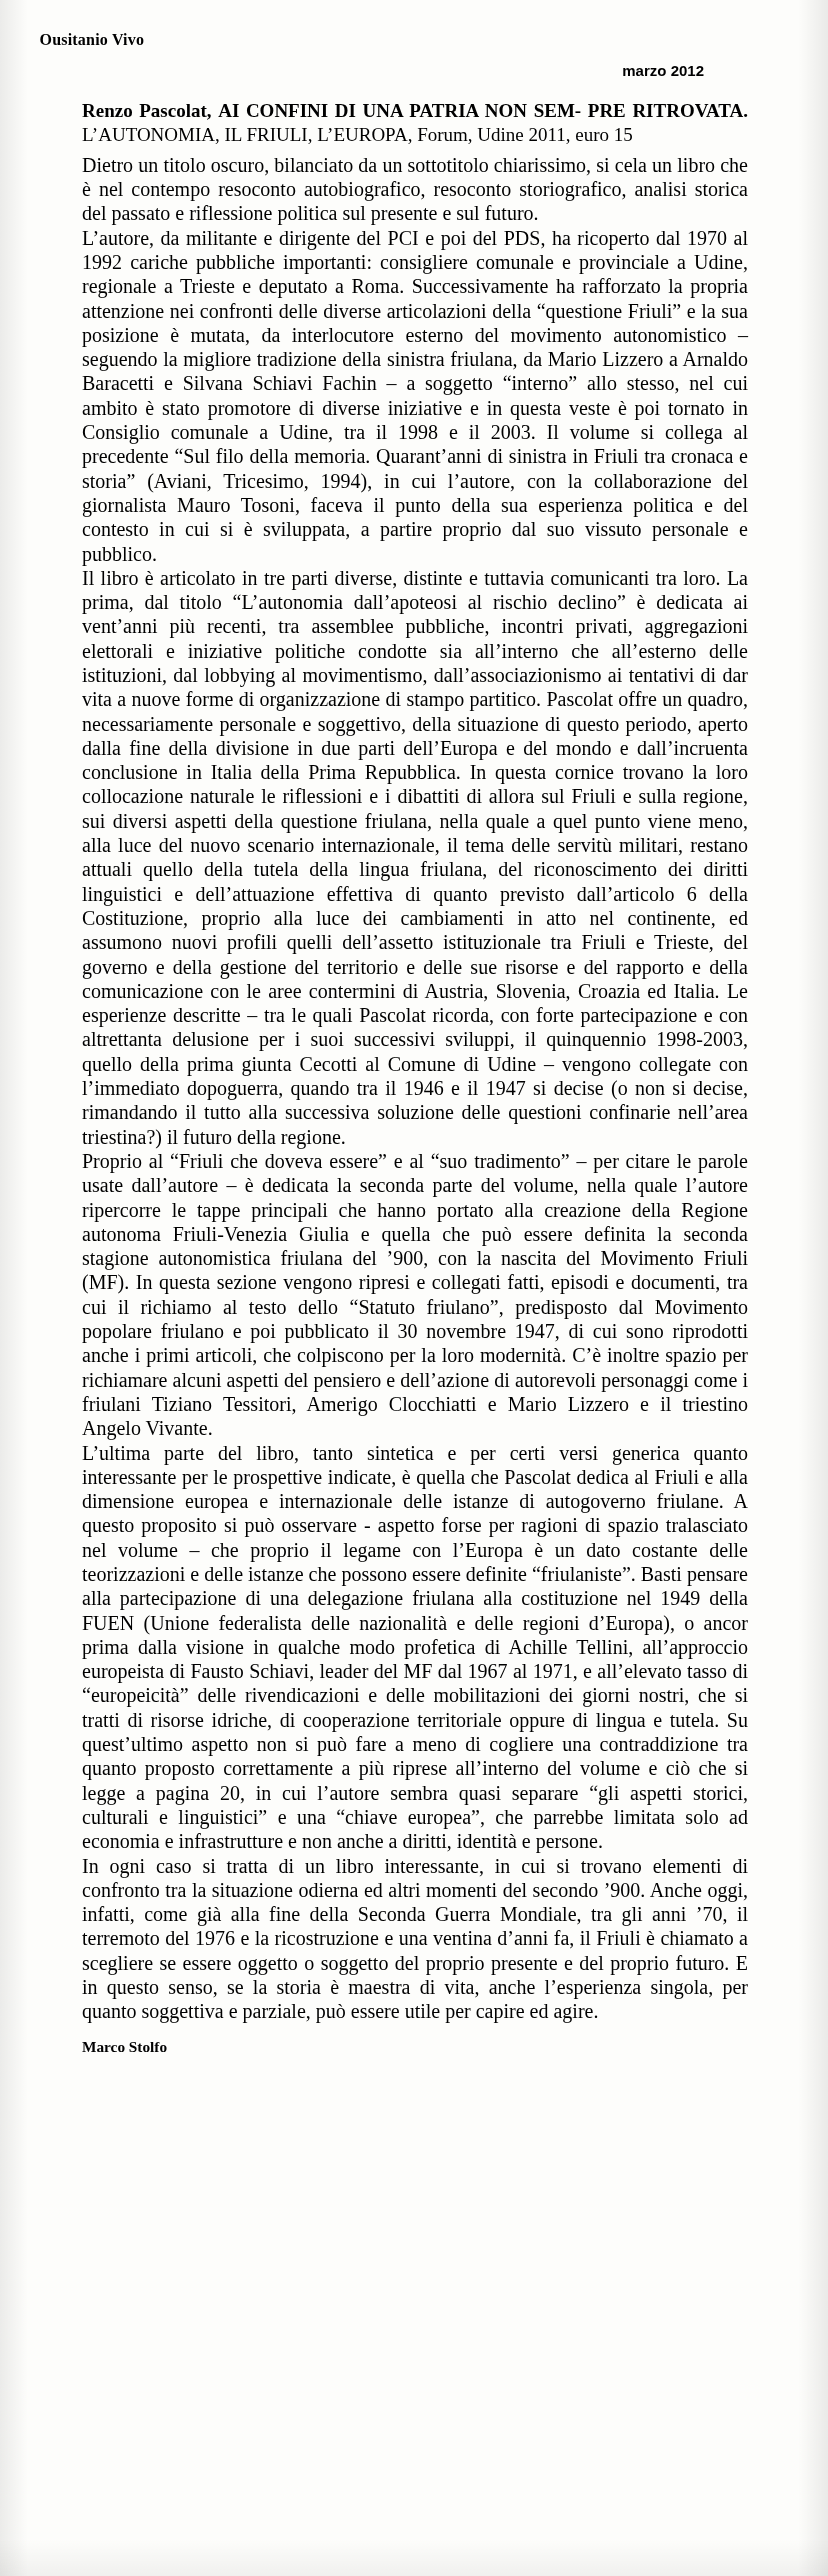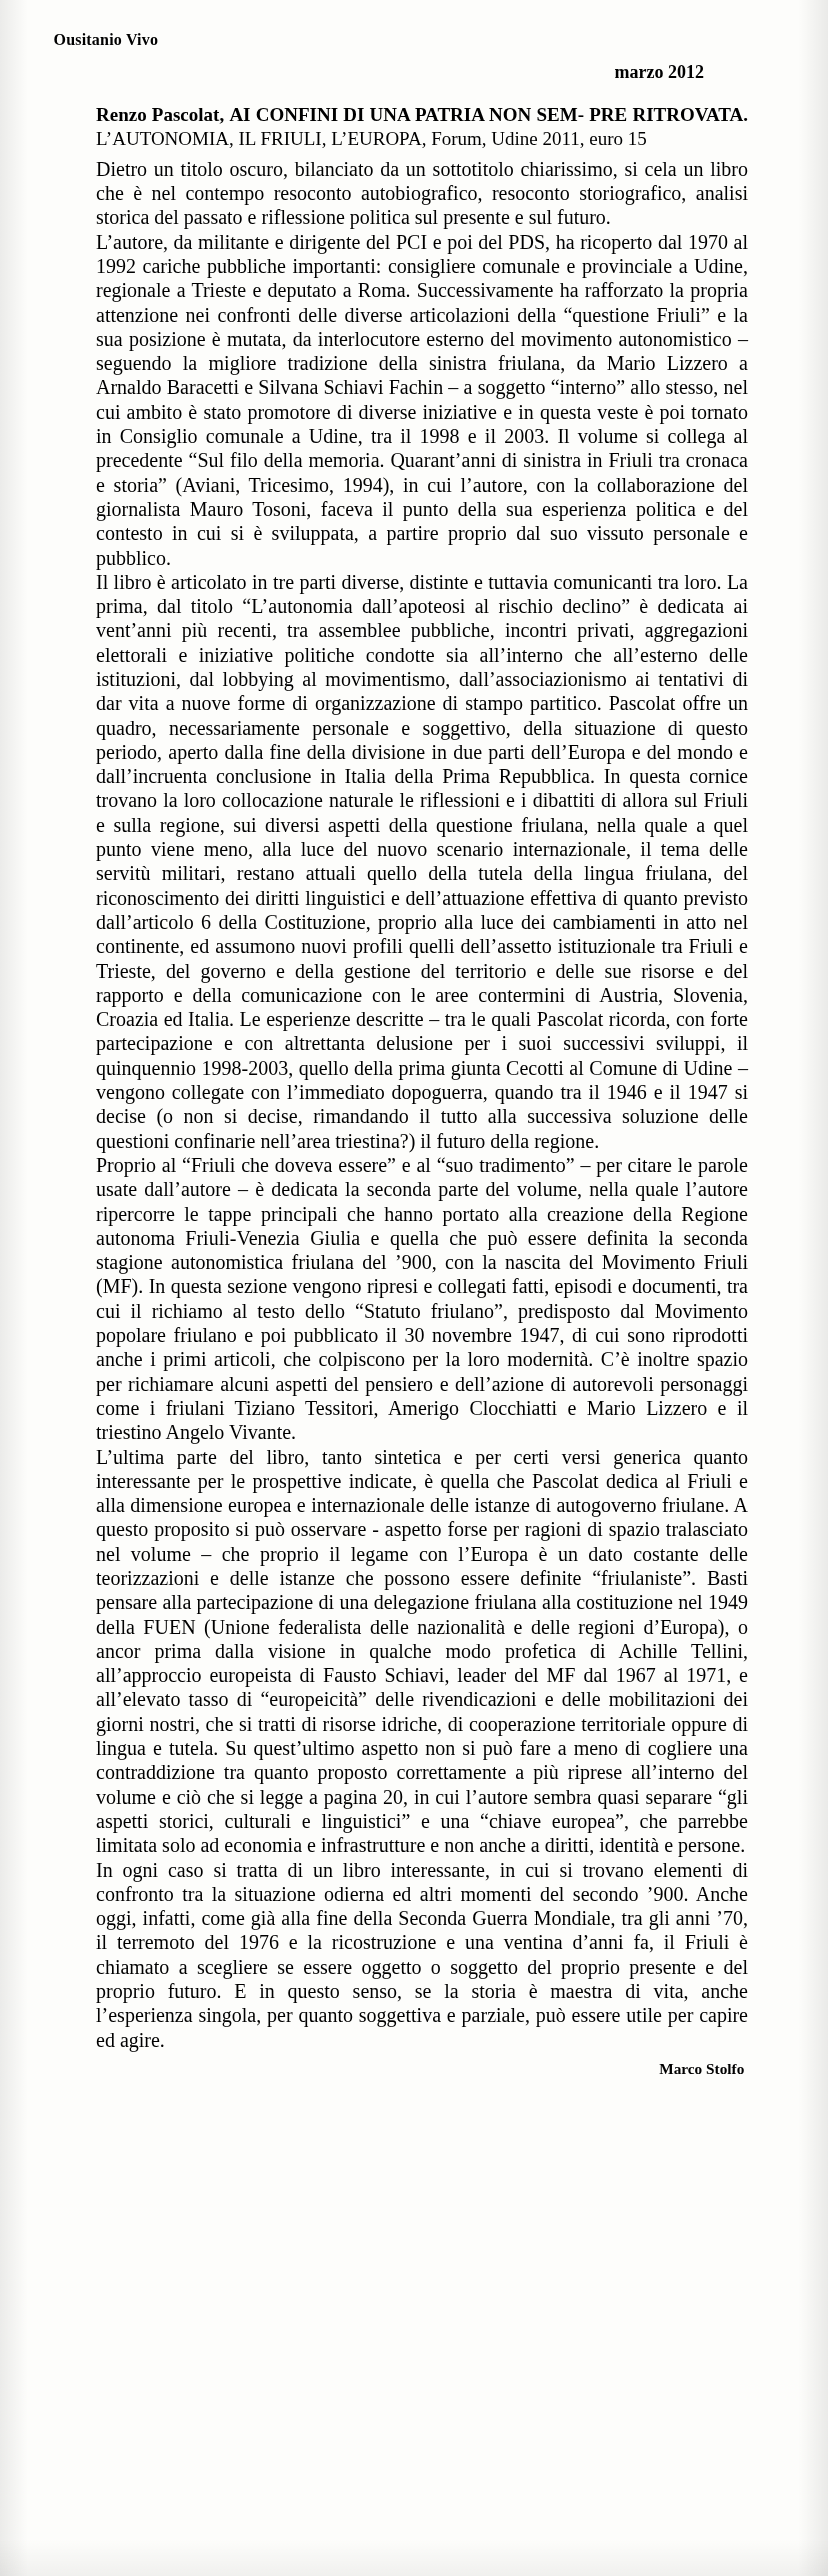--- a/index.html
+++ b/index.html
@@ -11,38 +11,38 @@
     width: 829px;
     min-height: 2576px;
     font-family: "Liberation Serif", serif;
     color: #000000;
     position: relative;
   }
   .page {
     width: 829px;
     min-height: 2576px;
     box-sizing: border-box;
-    padding: 24px 59px 26px 48px;
+    padding: 24px 59px 26px 34px;
     position: relative;
     background: #fdfdfb;
   }
   .page-inner {
     position: relative;
   }
   .journal-head {
     font-family: "Liberation Serif", serif;
     font-weight: bold;
     font-size: 16px;
     letter-spacing: 0.2px;
     margin: 7.4px 0 0 5.5px;
   }
   .issue-date {
-    font-family: Liberation Serif, serif;
+    font-family: Liberation Sans, sans-serif;
     font-weight: bold;
-    font-size: 18px;
+    font-size: 15px;
     text-align: right;
     margin: 13px 66px 0 0;
   }
   .review-block {
     margin-top: 20px;
     padding: 0 22px 0 48px;
   }
   .review-title {
     font-size: 19px;
     line-height: 1.26;
@@ -69,22 +69,22 @@
     hyphens: auto;
     -webkit-hyphens: auto;
     text-indent: 0;
   }
   .body-text {
     margin-top: 5.5px;
   }
   .signature {
     font-weight: bold;
     font-size: 15.3px;
-    text-align: right;
-    margin-top: 8px;
+    text-align: left;
+    margin-top: 14px;
     padding-right: 3.7px;
   }
   
   .scan-edge-left {
     position: absolute;
     top: 0; left: 0;
     width: 28px; height: 100%;
     background: linear-gradient(to right, rgba(0,0,0,0.07), rgba(0,0,0,0));
     pointer-events: none;
   }

